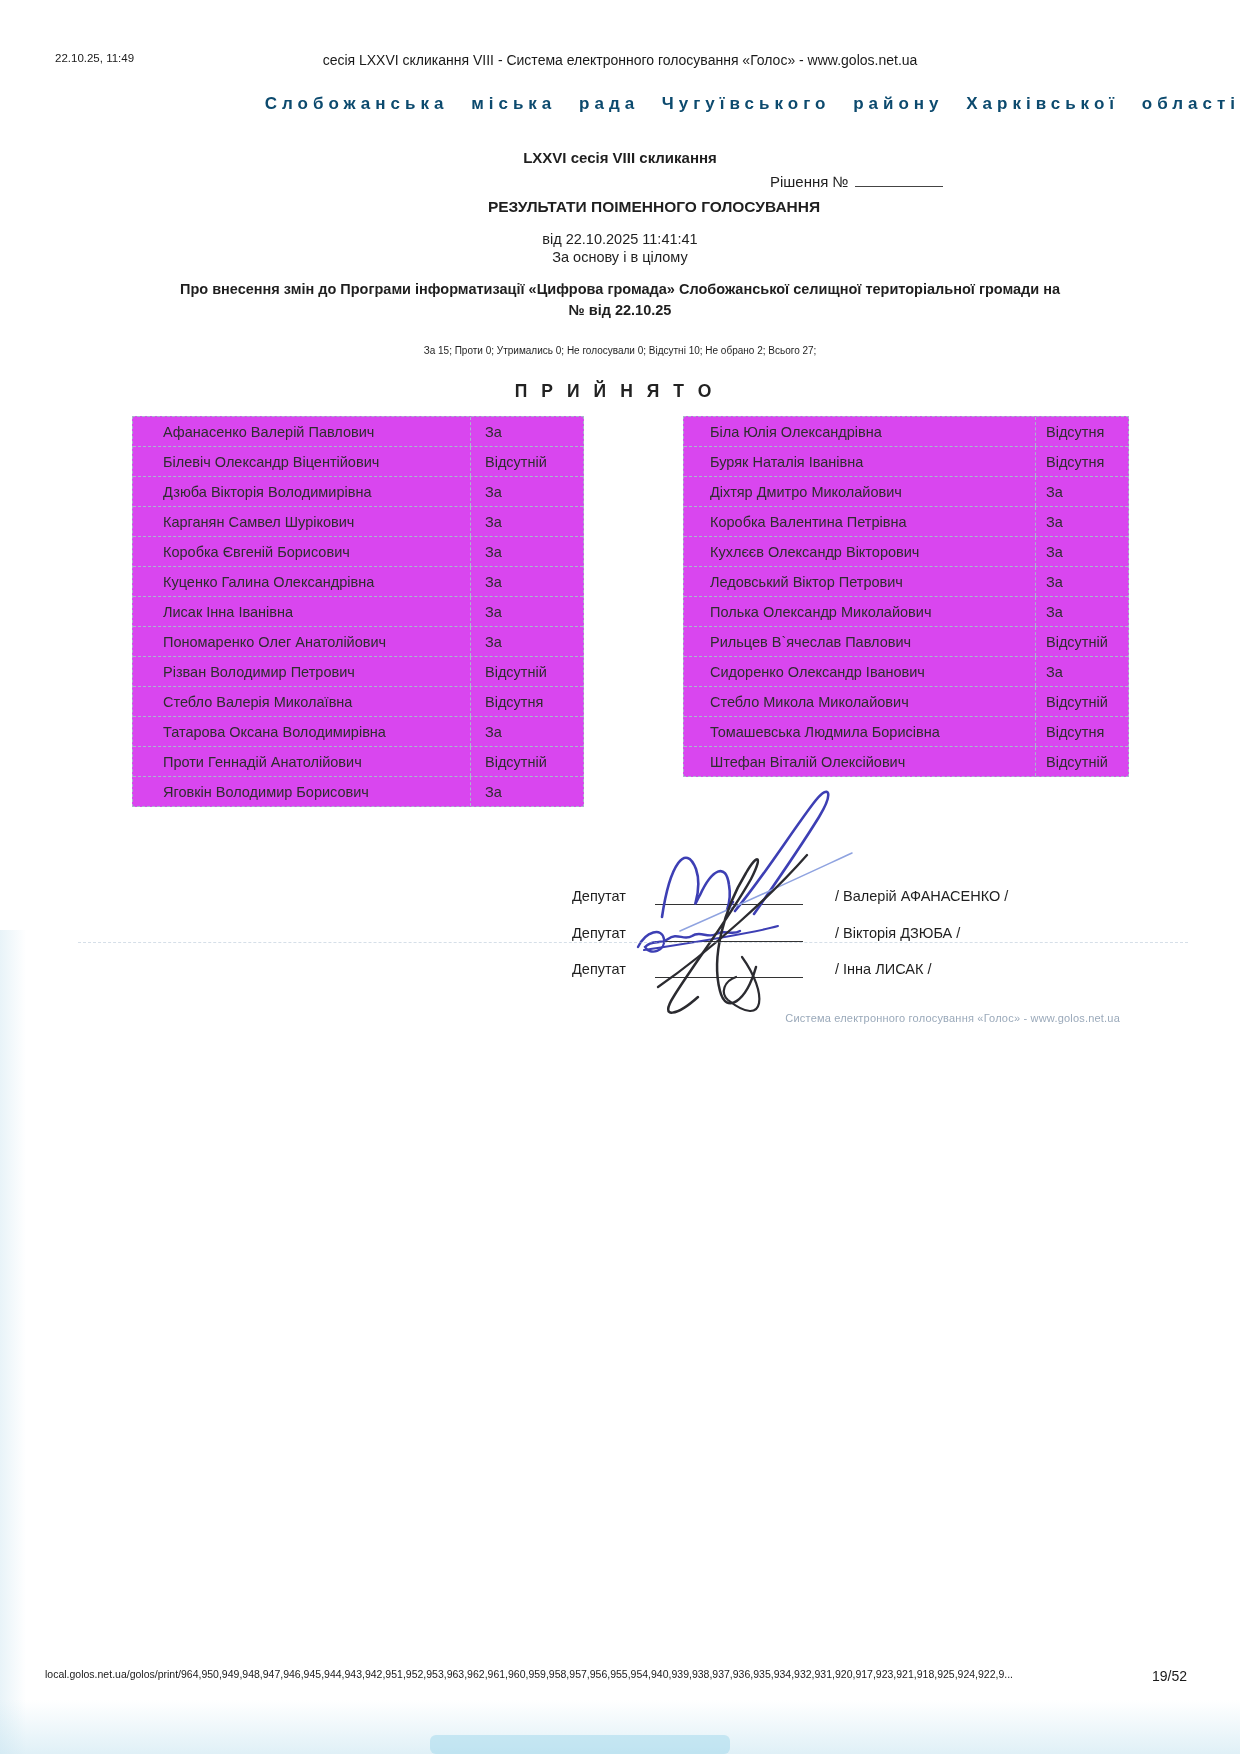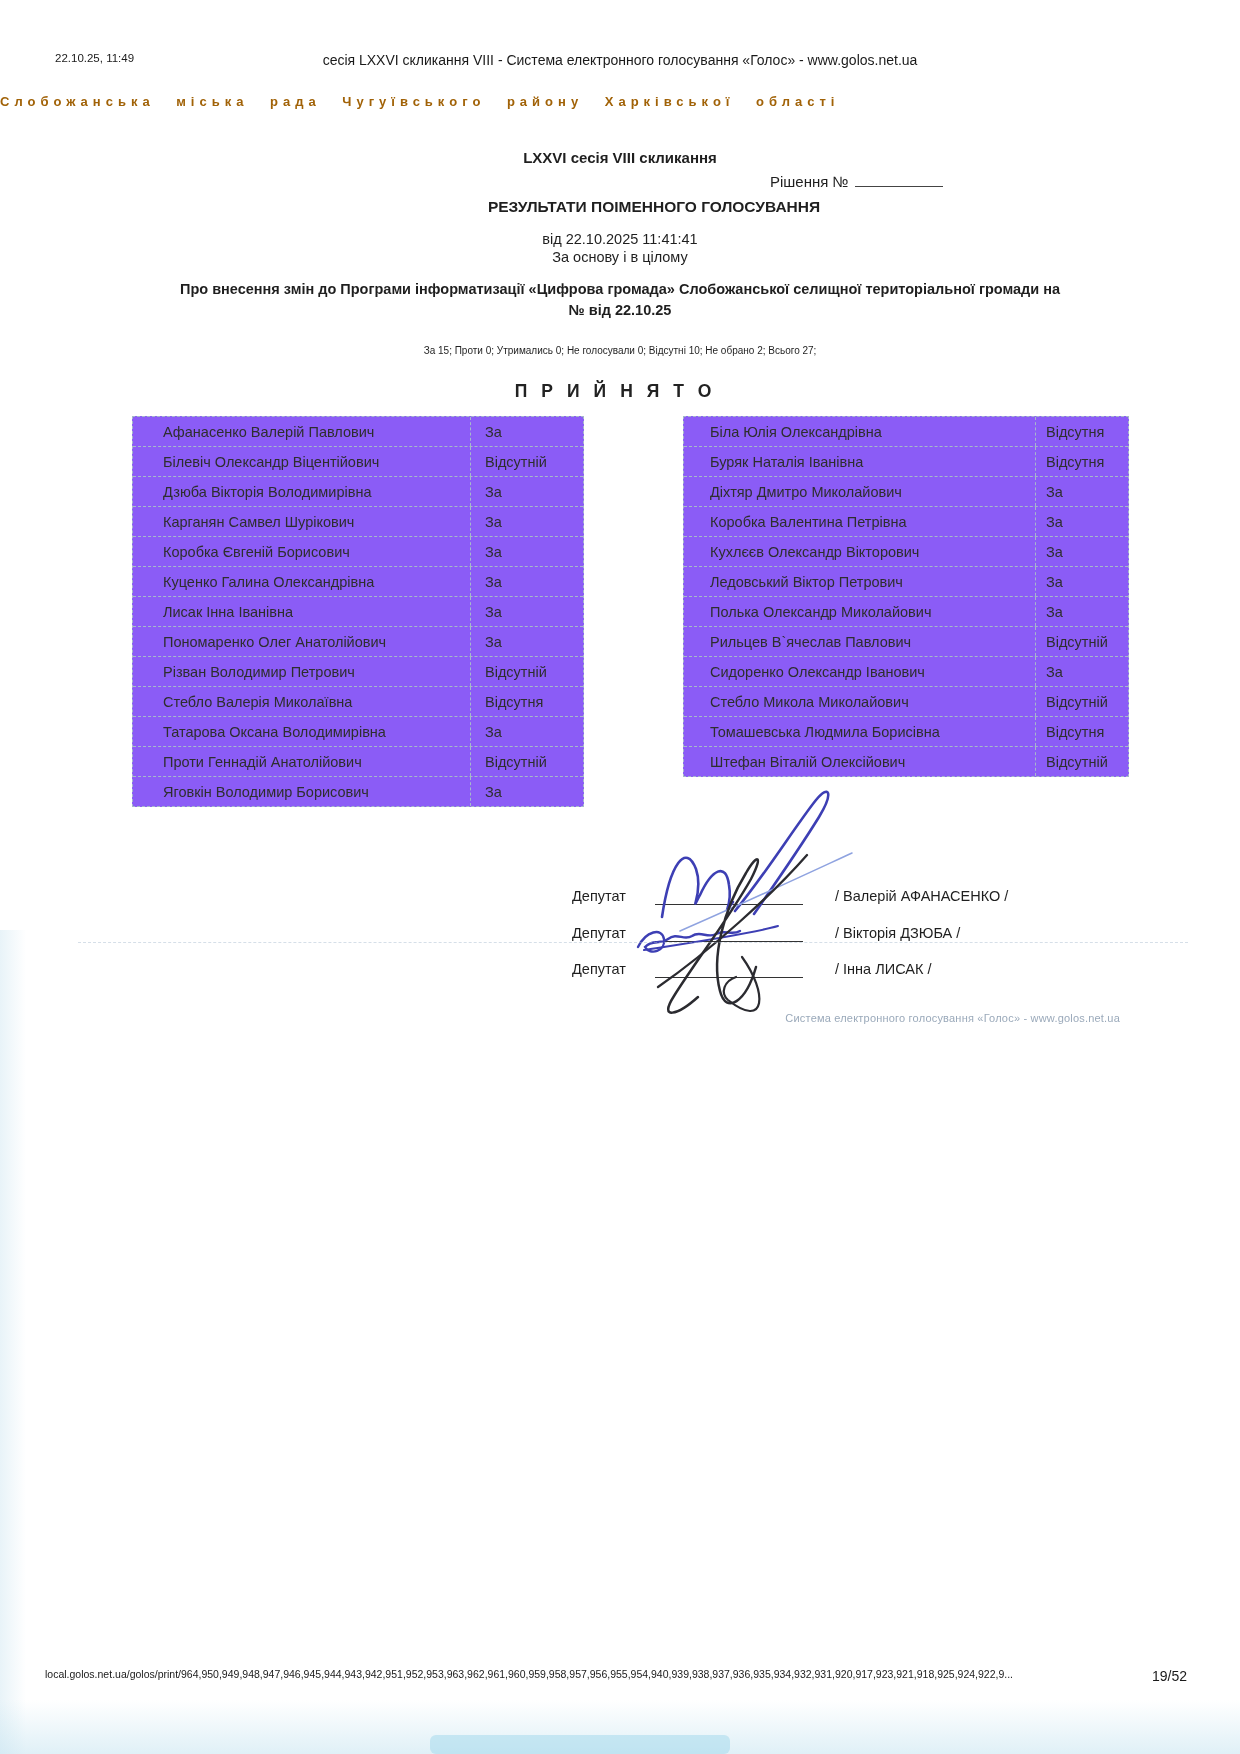--- a/index.html
+++ b/index.html
@@ -6,34 +6,34 @@
   body{
     width:1240px;height:1754px;position:relative;background:#ffffff;
     font-family:"Liberation Sans","DejaVu Sans",sans-serif;color:#1f1f1f;
     overflow:hidden;
   }
   .abs{position:absolute;}
   
   .hdr-left{top:52px;left:55px;font-size:11.5px;color:#1a1a1a;}
   .hdr-center{top:52px;left:0;width:100%;text-align:center;font-size:14px;color:#1a1a1a;}
   
-  .org-title{top:94px;left:0;width:100%;text-align:left;font-size:13px;font-weight:bold;
-    letter-spacing:5px;word-spacing:13px;color:#a16207;}
+  .org-title{top:94px;left:0;width:100%;text-align:right;font-size:17px;font-weight:bold;
+    letter-spacing:5px;word-spacing:13px;color:#0c4a6e;}
   .session-line{top:149px;left:0;width:100%;text-align:center;font-size:15px;font-weight:bold;}
   .decision{top:172px;left:770px;font-size:15px;text-align:right;}
   .decision .blank{display:inline-block;width:88px;border-bottom:1.5px solid #444;height:14px;margin-left:6px;}
   .results-title{top:198px;left:0;width:100%;text-align:center;font-size:15.5px;font-weight:bold;padding-left:34px;}
   .dt-line{top:231px;left:0;width:100%;text-align:center;font-size:14.5px;}
   .basis-line{top:249px;left:0;width:100%;text-align:center;font-size:14.5px;}
   .subject{top:279px;left:120px;width:1000px;text-align:center;font-size:14.5px;font-weight:bold;line-height:21px;}
   .summary{top:345px;left:0;width:100%;text-align:center;font-size:10px;}
   .outcome{top:381px;left:0;width:100%;text-align:center;font-size:17.5px;font-weight:bold;
     letter-spacing:14px;color:#222;}
   
-  .vtable{border:1px dashed #a6bac9;background:#8b5cf6;}
+  .vtable{border:1px dashed #a6bac9;background:#d946ef;}
   .vtable-left{top:416px;left:132px;width:450px;}
   .vtable-right{top:416px;left:683px;width:444px;}
   .vrow{display:flex;height:29px;align-items:center;border-top:1px dashed #a6bac9;font-size:14.5px;color:#2e2e2e;}
   .vrow:first-child{border-top:none;}
   .vname{border-right:1px dashed #a6bac9;height:100%;display:flex;align-items:center;box-sizing:border-box;}
   .vtable-left .vname{width:338px;padding-left:30px;}
   .vtable-left .vvote{padding-left:14px;}
   .vtable-right .vname{width:352px;padding-left:26px;}
   .vtable-right .vvote{padding-left:10px;}
   

